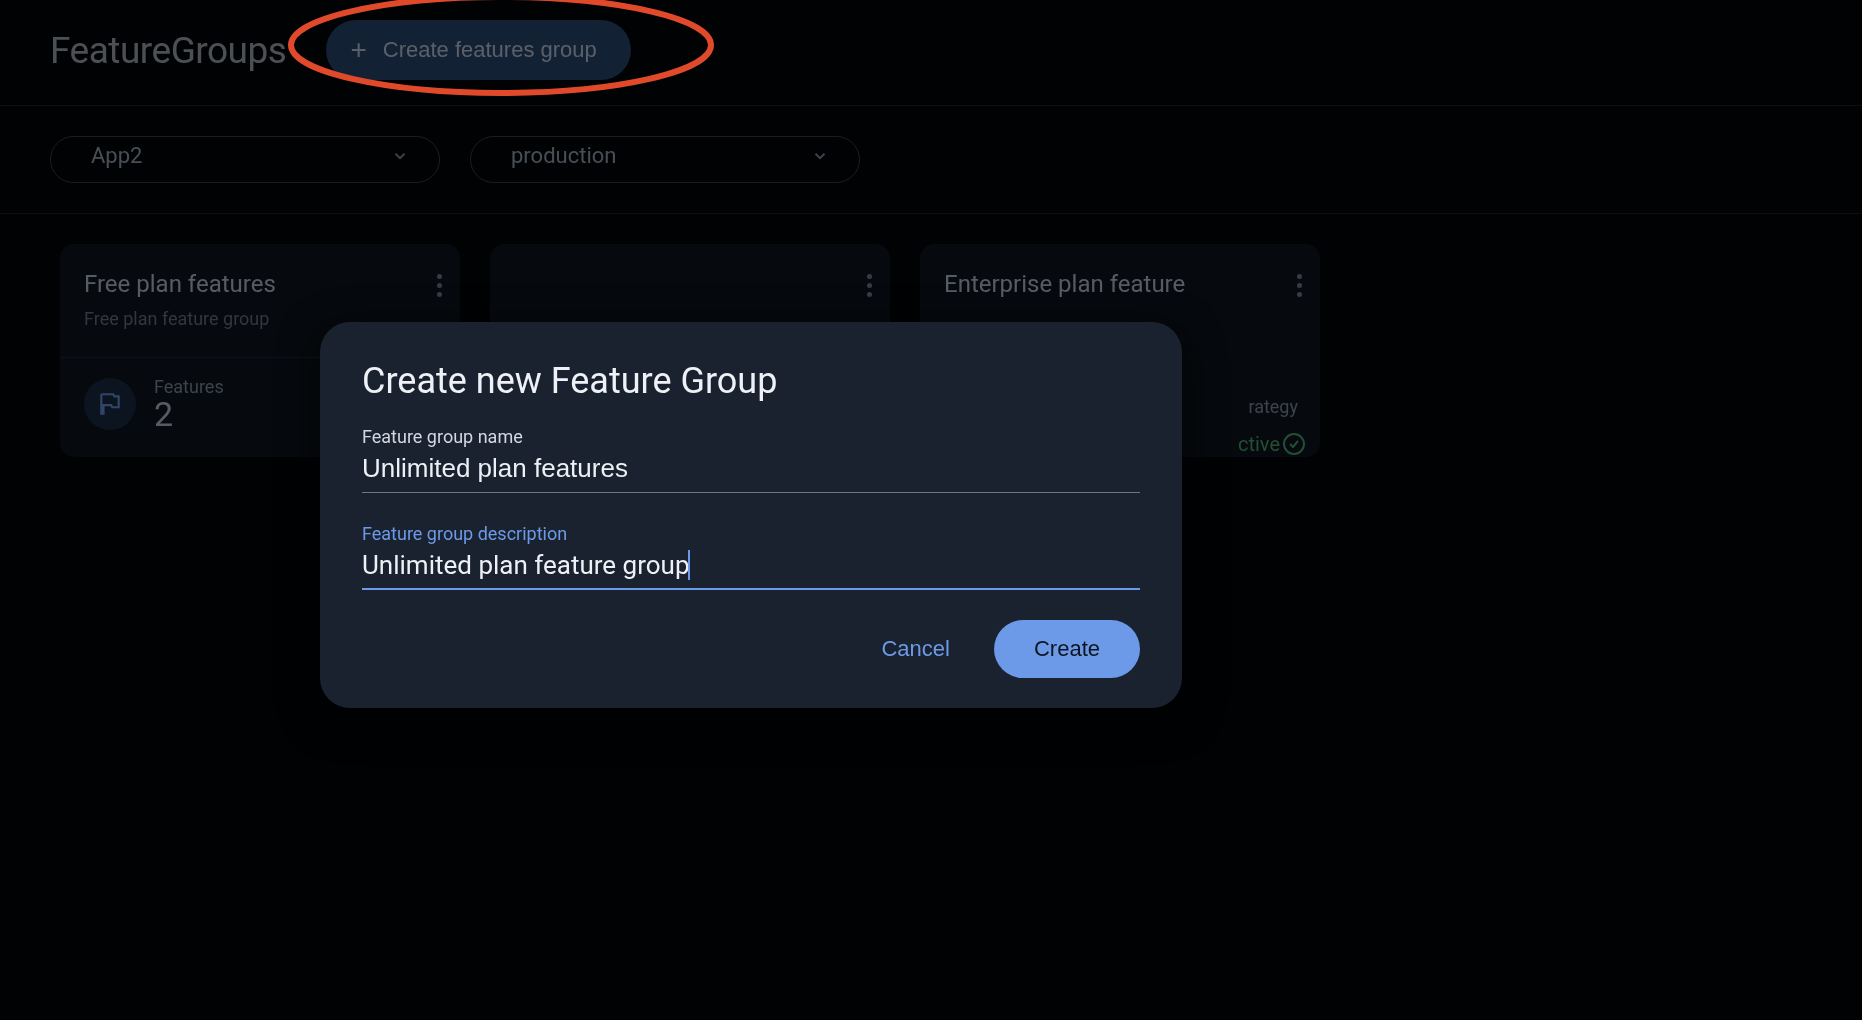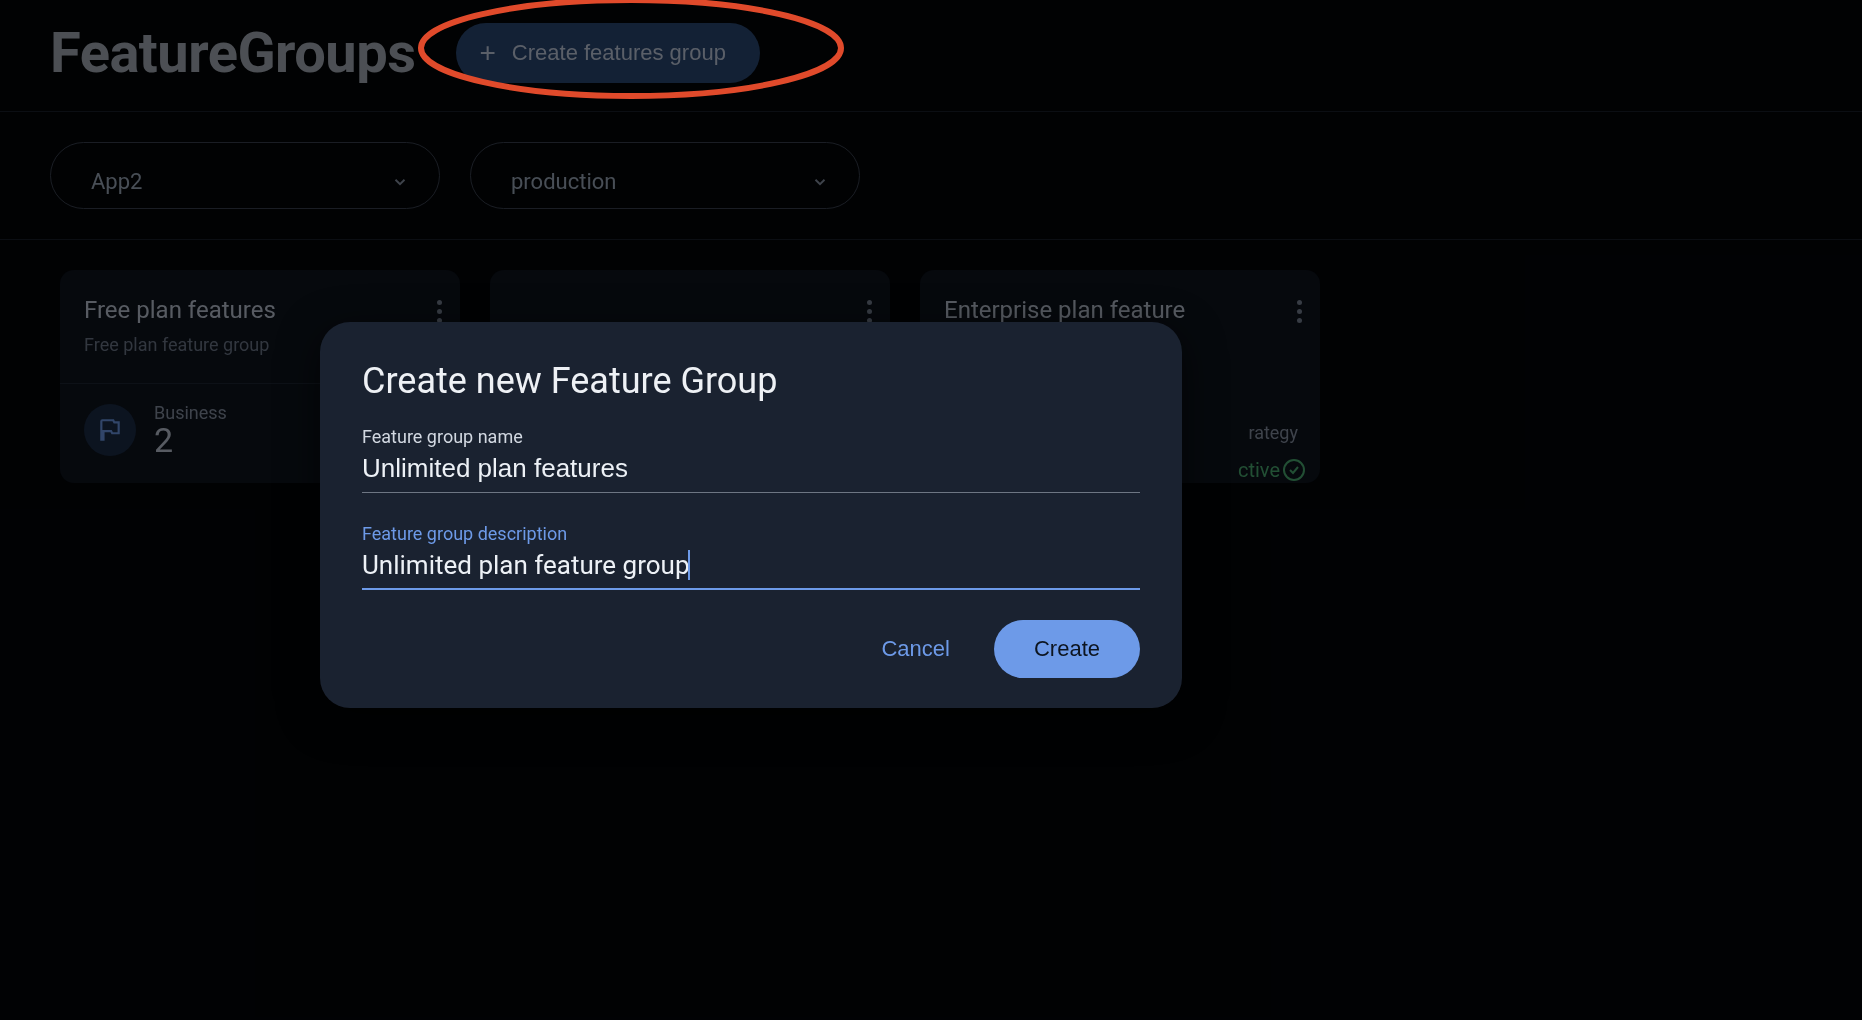--- a/index.html
+++ b/index.html
@@ -21,22 +21,22 @@
     }
 
     .header-row {
       display: flex;
       align-items: center;
       padding: 20px 50px 25px 50px;
       gap: 40px;
       position: relative;
     }
     .page-title {
-      font-size: 56px;
-      font-weight: 700;
+      font-size: 37px;
+      font-weight: 400;
       color: #a9b0ba;
       letter-spacing: -0.5px;
     }
 
     .create-btn-wrap {
       position: relative;
       display: inline-block;
     }
     .create-btn {
       background: #2b4a75;
@@ -72,21 +72,21 @@
     .filters {
       display: flex;
       gap: 30px;
       padding: 30px 50px;
     }
     .select-pill {
       border: 1px solid #3a4250;
       background: transparent;
       color: #a0aebf;
       border-radius: 50px;
-      padding: 26px 30px 14px 40px;
+      padding: 6px 30px 14px 40px;
       min-width: 390px;
       font-size: 22px;
       display: flex;
       justify-content: space-between;
       align-items: center;
       cursor: pointer;
     }
     .chevron { width: 18px; height: 18px; }
 
     .cards {
@@ -269,21 +269,21 @@
       </div>
     </div>
     <div class="card-divider"></div>
     <div class="card-bottom">
       <div class="flag-circle">
         <svg class="flag-icon" viewBox="0 0 24 24" fill="none" stroke="#6d9ae8" stroke-width="2">
             <path d="M4 22V4a1 1 0 0 1 1-1h10l1 2h4v10h-6l-1-2H6v9"></path>
           </svg>
       </div>
       <div>
-        <div class="feat-label">Business</div>
+        <div class="feat-label">Features</div>
         <div class="feat-count">2</div>
       </div>
     </div>
   </div>
 
   <div class="card">
     <div class="card-top">
       <div class="card-menu">
         <span></span>
           <span></span>

